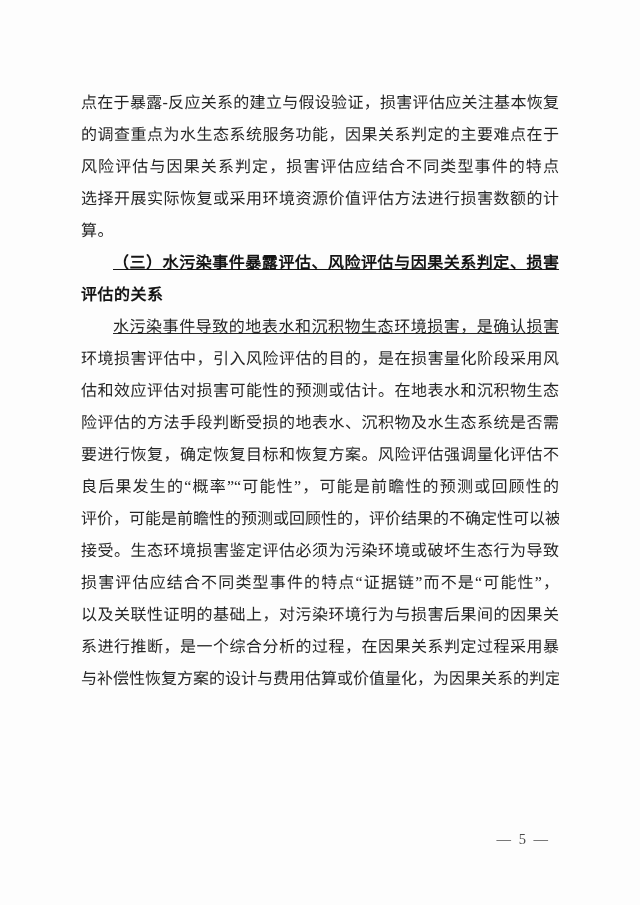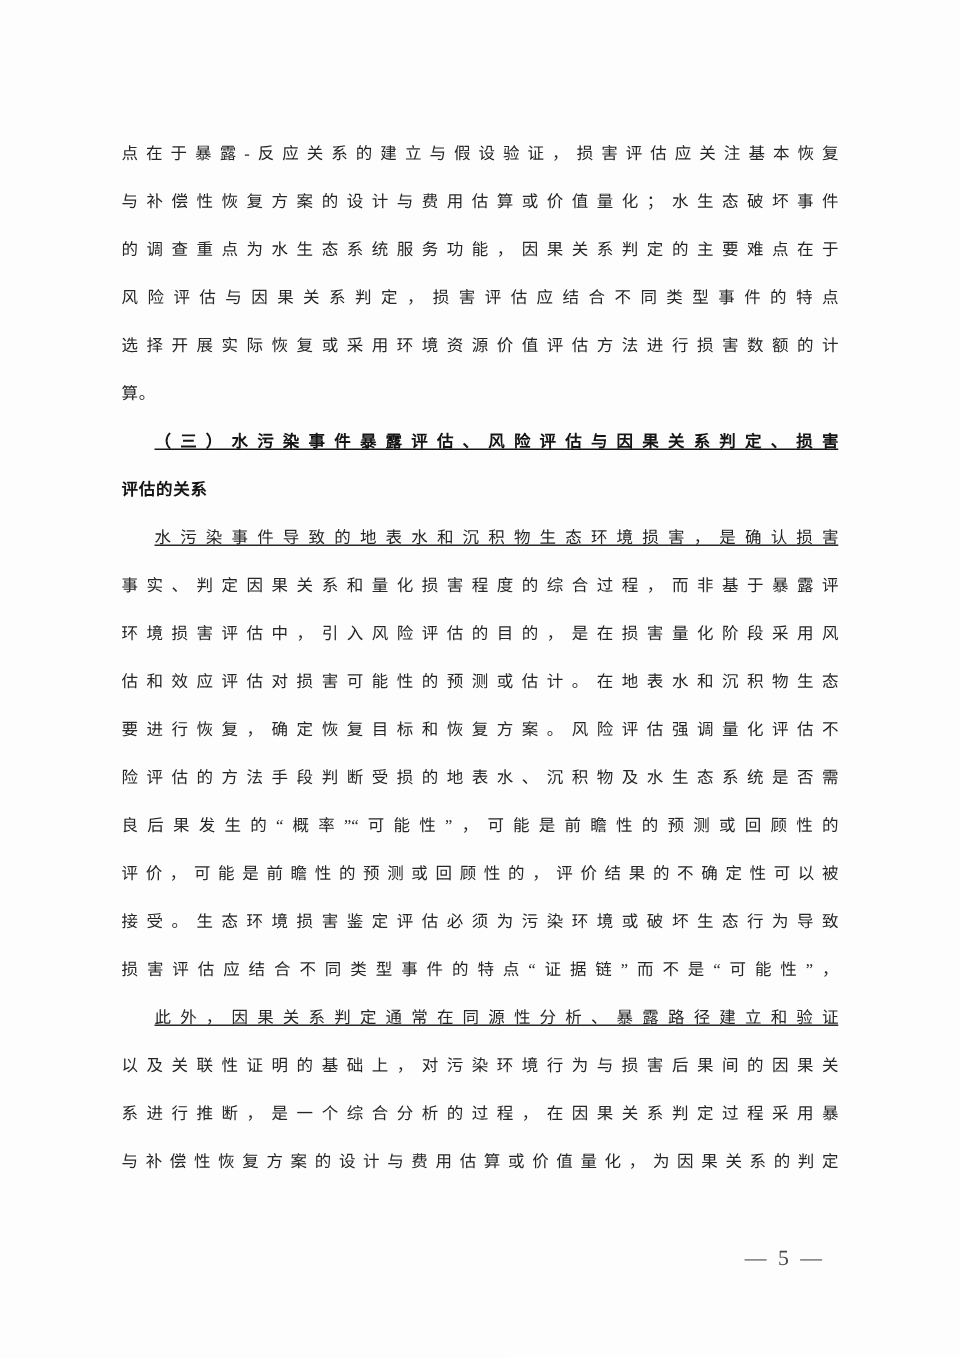--- a/index.html
+++ b/index.html
@@ -18,21 +18,21 @@
   .content {
     position: absolute;
     left: 81px;
     top: 87px;
     width: 478px;
   }
   .block { margin: 0; padding: 0; }
   .line {
     height: 32px;
     line-height: 32px;
-    font-size: 11px;
+    font-size: 16px;
     color: #262626;
     text-align: justify;
     text-align-last: justify;
     overflow: hidden;
     white-space: nowrap;
     font-family: "Liberation Serif", serif;
   }
   .line.no-fill {
     text-align: left;
     text-align-last: left;
@@ -56,43 +56,40 @@
     font-family: "Liberation Serif", serif;
   }
 </style>
 </head>
 <body>
 
 <div class="page">
   <main class="content" id="content">
       <div class="block paragraph">
         <div class="line">点在于暴露-反应关系的建立与假设验证，损害评估应关注基本恢复</div>
-        <div class="line">与补偿性恢复方案的设计与费用估算或价值量化；水生态破坏事件</div>
         <div class="line">的调查重点为水生态系统服务功能，因果关系判定的主要难点在于</div>
         <div class="line">风险评估与因果关系判定，损害评估应结合不同类型事件的特点</div>
         <div class="line">选择开展实际恢复或采用环境资源价值评估方法进行损害数额的计</div>
         <div class="line no-fill">算。</div>
       </div>
       <div class="block heading">
         <div class="line indent">（三）水污染事件暴露评估、风险评估与因果关系判定、损害</div>
         <div class="line no-fill">评估的关系</div>
       </div>
       <div class="block paragraph">
         <div class="line indent">水污染事件导致的地表水和沉积物生态环境损害，是确认损害</div>
-        <div class="line">事实、判定因果关系和量化损害程度的综合过程，而非基于暴露评</div>
         <div class="line">环境损害评估中，引入风险评估的目的，是在损害量化阶段采用风</div>
         <div class="line">估和效应评估对损害可能性的预测或估计。在地表水和沉积物生态</div>
+        <div class="line">险评估的方法手段判断受损的地表水、沉积物及水生态系统是否需</div>
         <div class="line">要进行恢复，确定恢复目标和恢复方案。风险评估强调量化评估不</div>
-        <div class="line">险评估的方法手段判断受损的地表水、沉积物及水生态系统是否需</div>
         <div class="line">良后果发生的“概率”“可能性”，可能是前瞻性的预测或回顾性的</div>
         <div class="line">评价，可能是前瞻性的预测或回顾性的，评价结果的不确定性可以被</div>
         <div class="line">接受。生态环境损害鉴定评估必须为污染环境或破坏生态行为导致</div>
         <div class="line">损害评估应结合不同类型事件的特点“证据链”而不是“可能性”，</div>
       </div>
       <div class="block paragraph">
-        <div class="line indent">此外，因果关系判定通常在同源性分析、暴露路径建立和验证</div>
         <div class="line">以及关联性证明的基础上，对污染环境行为与损害后果间的因果关</div>
         <div class="line">系进行推断，是一个综合分析的过程，在因果关系判定过程采用暴</div>
         <div class="line">与补偿性恢复方案的设计与费用估算或价值量化，为因果关系的判定</div>
       </div>
     </main>
   <div class="page-footer">— 5 —</div>
 </div>
 
 </body></html>

